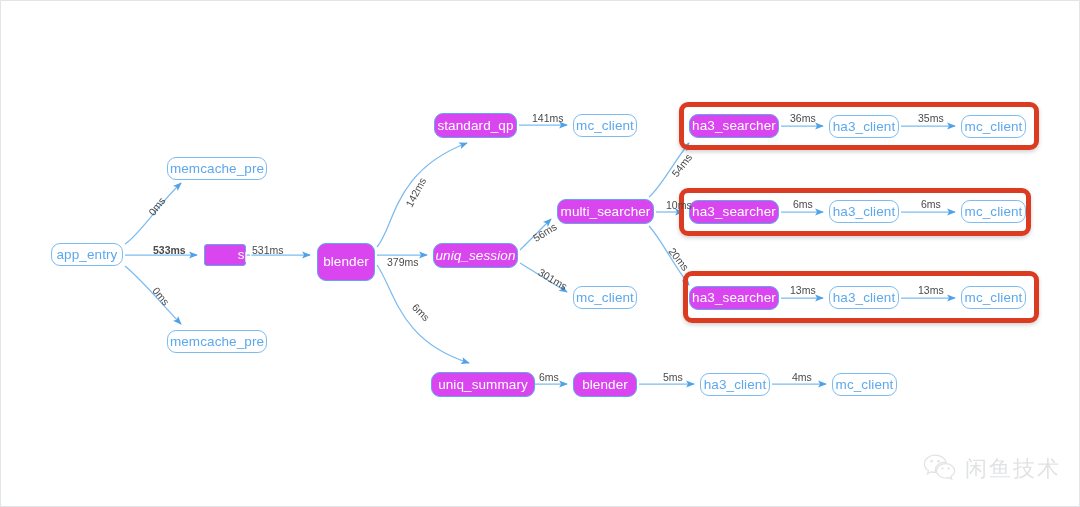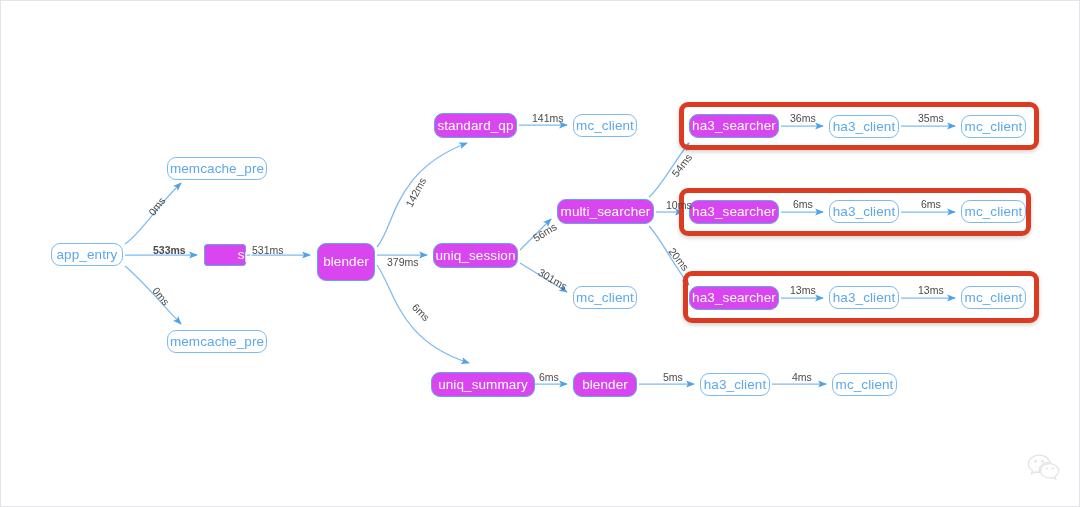--- a/index.html
+++ b/index.html
@@ -125,21 +125,21 @@
   </svg>
 
   <div id="nodes">
       <div class="node outlined" style="left: 50px; top: 242px; width: 72px; height: 23px;">app_entry</div>
       <div class="node outlined" style="left: 166px; top: 156px; width: 100px; height: 23px;">memcache_pre</div>
       <div class="node outlined" style="left: 166px; top: 329px; width: 100px; height: 23px;">memcache_pre</div>
       <div class="node filled small" style="left: 203px; top: 243px; width: 25px; height: 22px;">sp</div>
       <div class="node filled" style="left: 316px; top: 242px; width: 58px; height: 38px;">blender</div>
       <div class="node filled" style="left: 433px; top: 112px; width: 83px; height: 25px;">standard_qp</div>
       <div class="node outlined" style="left: 572px; top: 113px; width: 64px; height: 23px;">mc_client</div>
-      <div class="node filled" style="left: 432px; top: 242px; width: 85px; height: 25px;">uniq_session</div>
+      <div class="node filled" style="left: 432px; top: 242px; width: 85px; height: 25px; font-style: italic;">uniq_session</div>
       <div class="node filled" style="left: 556px; top: 198px; width: 97px; height: 25px;">multi_searcher</div>
       <div class="node outlined" style="left: 572px; top: 285px; width: 64px; height: 23px;">mc_client</div>
       <div class="node filled" style="left: 688px; top: 113px; width: 90px; height: 24px;">ha3_searcher</div>
       <div class="node outlined" style="left: 828px; top: 114px; width: 70px; height: 23px;">ha3_client</div>
       <div class="node outlined" style="left: 960px; top: 114px; width: 65px; height: 23px;">mc_client</div>
       <div class="node filled" style="left: 688px; top: 199px; width: 90px; height: 24px;">ha3_searcher</div>
       <div class="node outlined" style="left: 828px; top: 199px; width: 70px; height: 23px;">ha3_client</div>
       <div class="node outlined" style="left: 960px; top: 199px; width: 65px; height: 23px;">mc_client</div>
       <div class="node filled" style="left: 688px; top: 285px; width: 90px; height: 24px;">ha3_searcher</div>
       <div class="node outlined" style="left: 828px; top: 285px; width: 70px; height: 23px;">ha3_client</div>
@@ -183,15 +183,16 @@
     <span>
       <svg width="34" height="26" viewBox="0 0 34 26" xmlns="http://www.w3.org/2000/svg">
         <path d="M12.2 1.2C6.2 1.2 1.4 5.1 1.4 9.9c0 2.7 1.6 5.1 4.1 6.7l-1 3.1 3.6-1.8c1.2 0.3 2.4 0.5 3.6 0.5 0.3 0 0.6 0 0.9 0-0.2-0.7-0.3-1.4-0.3-2.1 0-4.5 4.4-8.1 9.8-8.1 0.4 0 0.7 0 1.1 0.1C22.1 4.2 17.6 1.2 12.2 1.2z" fill="none" stroke="#9aa0a6" stroke-width="1.2"></path>
         <circle cx="8.6" cy="7.3" r="1.25" fill="#9aa0a6"></circle>
         <circle cx="15.6" cy="7.3" r="1.25" fill="#9aa0a6"></circle>
         <path d="M22.6 9.6c-5 0-9.1 3.2-9.1 7.2 0 4 4.1 7.2 9.1 7.2 1.1 0 2.1-0.2 3.1-0.4l3.1 1.5-0.9-2.6c2.2-1.3 3.7-3.4 3.7-5.7 0-4-4.1-7.2-9-7.2z" fill="none" stroke="#9aa0a6" stroke-width="1.2"></path>
         <circle cx="19.6" cy="14.6" r="1.05" fill="#9aa0a6"></circle>
         <circle cx="25.6" cy="14.6" r="1.05" fill="#9aa0a6"></circle>
       </svg>
     </span>
+    <span class="wm-text">闲鱼技术</span>
   </div>
 
 </div>
 
 </body></html>

